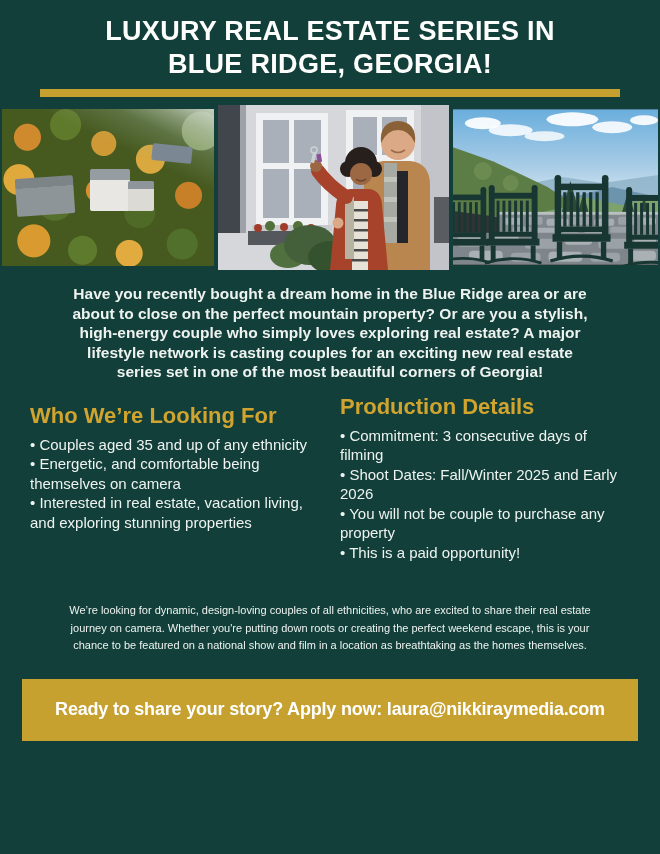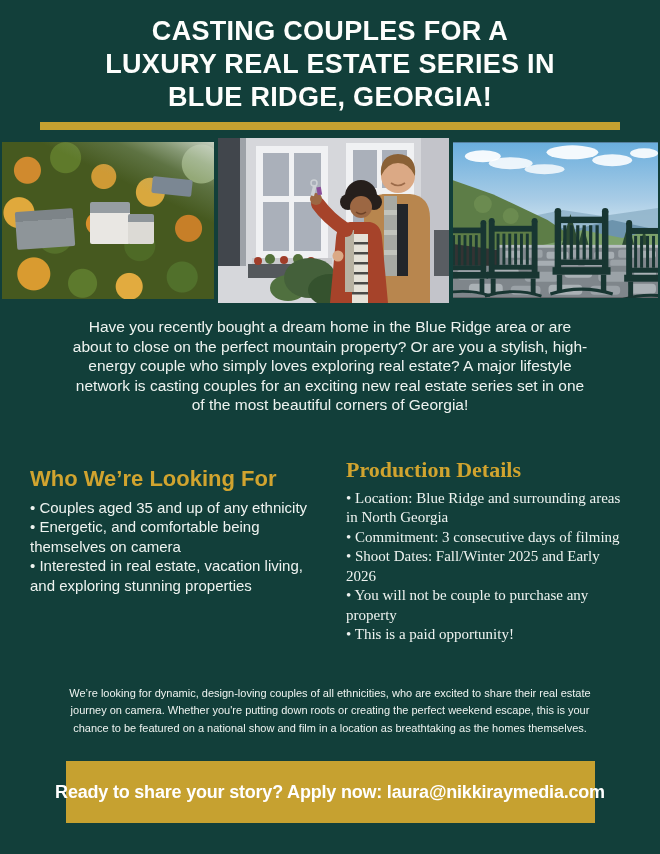--- a/index.html
+++ b/index.html
@@ -43,43 +43,42 @@
   }
   .p2{width:231px;height:165px;}
   .p3{width:205px;height:156px;}
   .house{position:absolute;border-radius:2px;}
   .house-main{left:88px;top:60px;width:40px;height:42px;background:linear-gradient(#969da2 0 11px,#e9e7e3 11px);}
   .house-wing{left:126px;top:72px;width:26px;height:30px;background:linear-gradient(#8f969b 0 8px,#dcdad5 8px);}
   .house-deck{left:14px;top:68px;width:58px;height:38px;background:linear-gradient(#7d8488 0 10px,#8e9599 10px);transform:rotate(-4deg);}
   .house-far{left:150px;top:36px;width:40px;height:17px;background:#7b8793;transform:rotate(6deg);}
 
   
-  .intro{margin:14px auto 0;width:520px;text-align:center;color:#eef3f0;font-size:15.5px;line-height:19.5px;}
+  .intro{margin:14px auto 0;width:520px;text-align:center;color:#eef3f0;font-size:15.5px;line-height:19.5px;font-weight:bold;}
   .outro{margin:40px auto 0;width:540px;text-align:center;color:#eef3f0;font-size:11px;line-height:17.5px;}
 
   
-  .cols{display:flex;margin:42px 30px 0;gap:14px;}
+  .cols{display:flex;margin:12px 30px 0;gap:8px;}
   .col-left{width:302px;padding-top:9px;}
-  .col-right{flex:1;font-family:Liberation Serif, serif;}
+  .col-right{flex:1;}
   .col-heading{margin:0 0 6px;color:#d1a42f;font-size:22px;font-weight:bold;line-height:26px;}
   .bullet{color:#eef3f0;font-size:15px;line-height:19.5px;}
   .bullet::before{content:"\2022  ";}
 
   
-  .cta-banner{margin:24px auto 0;width:529px;height:62px;background:#c6a130;
+  .cta-banner{margin:24px auto 0;width:616px;height:62px;background:#c6a130;
     display:flex;align-items:center;justify-content:center;}
   .cta-text{color:#ffffff;font-weight:bold;font-size:18px;letter-spacing:-.2px;white-space:nowrap;}
 </style>
 </head>
 <body>
 
 <div class="page">
 
   <div class="title">
-    <div>CASTING COUPLES FOR A</div>
     <div>LUXURY REAL ESTATE SERIES IN</div>
     <div>BLUE RIDGE, GEORGIA!</div>
   </div>
 
   <div class="gold-rule"></div>
 
   <div class="photo-row">
 
     <div class="photo p1">
       <div class="house house-deck"></div>
@@ -234,21 +233,20 @@
 
   <div class="cols">
     <div class="col-left">
       <h2 class="col-heading">Who We’re Looking For</h2>
       <div class="bullet">Couples aged 35 and up of any ethnicity</div>
       <div class="bullet">Energetic, and comfortable being themselves on camera</div>
       <div class="bullet">Interested in real estate, vacation living, and exploring stunning properties</div>
     </div>
     <div class="col-right">
       <h2 class="col-heading">Production Details</h2>
-      <div class="bullet">Location: Blue Ridge and surrounding areas in North Georgia</div>
       <div class="bullet">Commitment: 3 consecutive days of filming</div>
       <div class="bullet">Shoot Dates: Fall/Winter 2025 and Early 2026</div>
       <div class="bullet">You will not be couple to purchase any property</div>
       <div class="bullet">This is a paid opportunity!</div>
     </div>
   </div>
 
   <p class="outro">We’re looking for dynamic, design-loving couples of all ethnicities, who are excited to share their real estate journey on camera. Whether you're putting down roots or creating the perfect weekend escape, this is your chance to be featured on a national show and film in a location as breathtaking as the homes themselves.</p>
 
   <div class="cta-banner">

